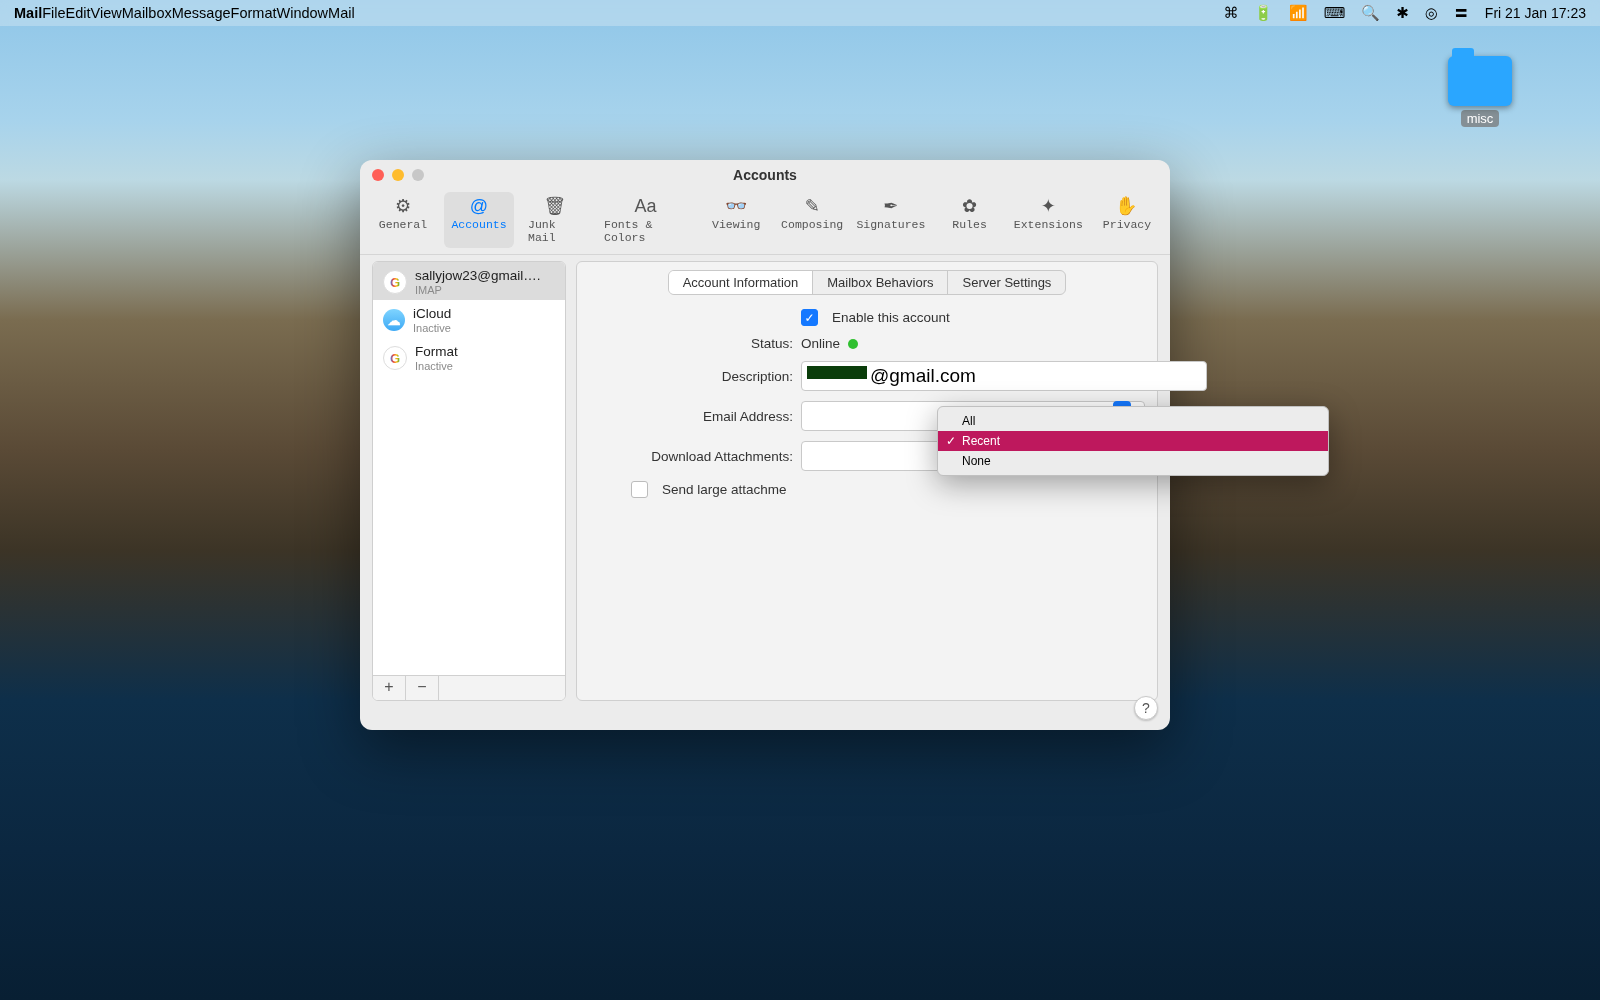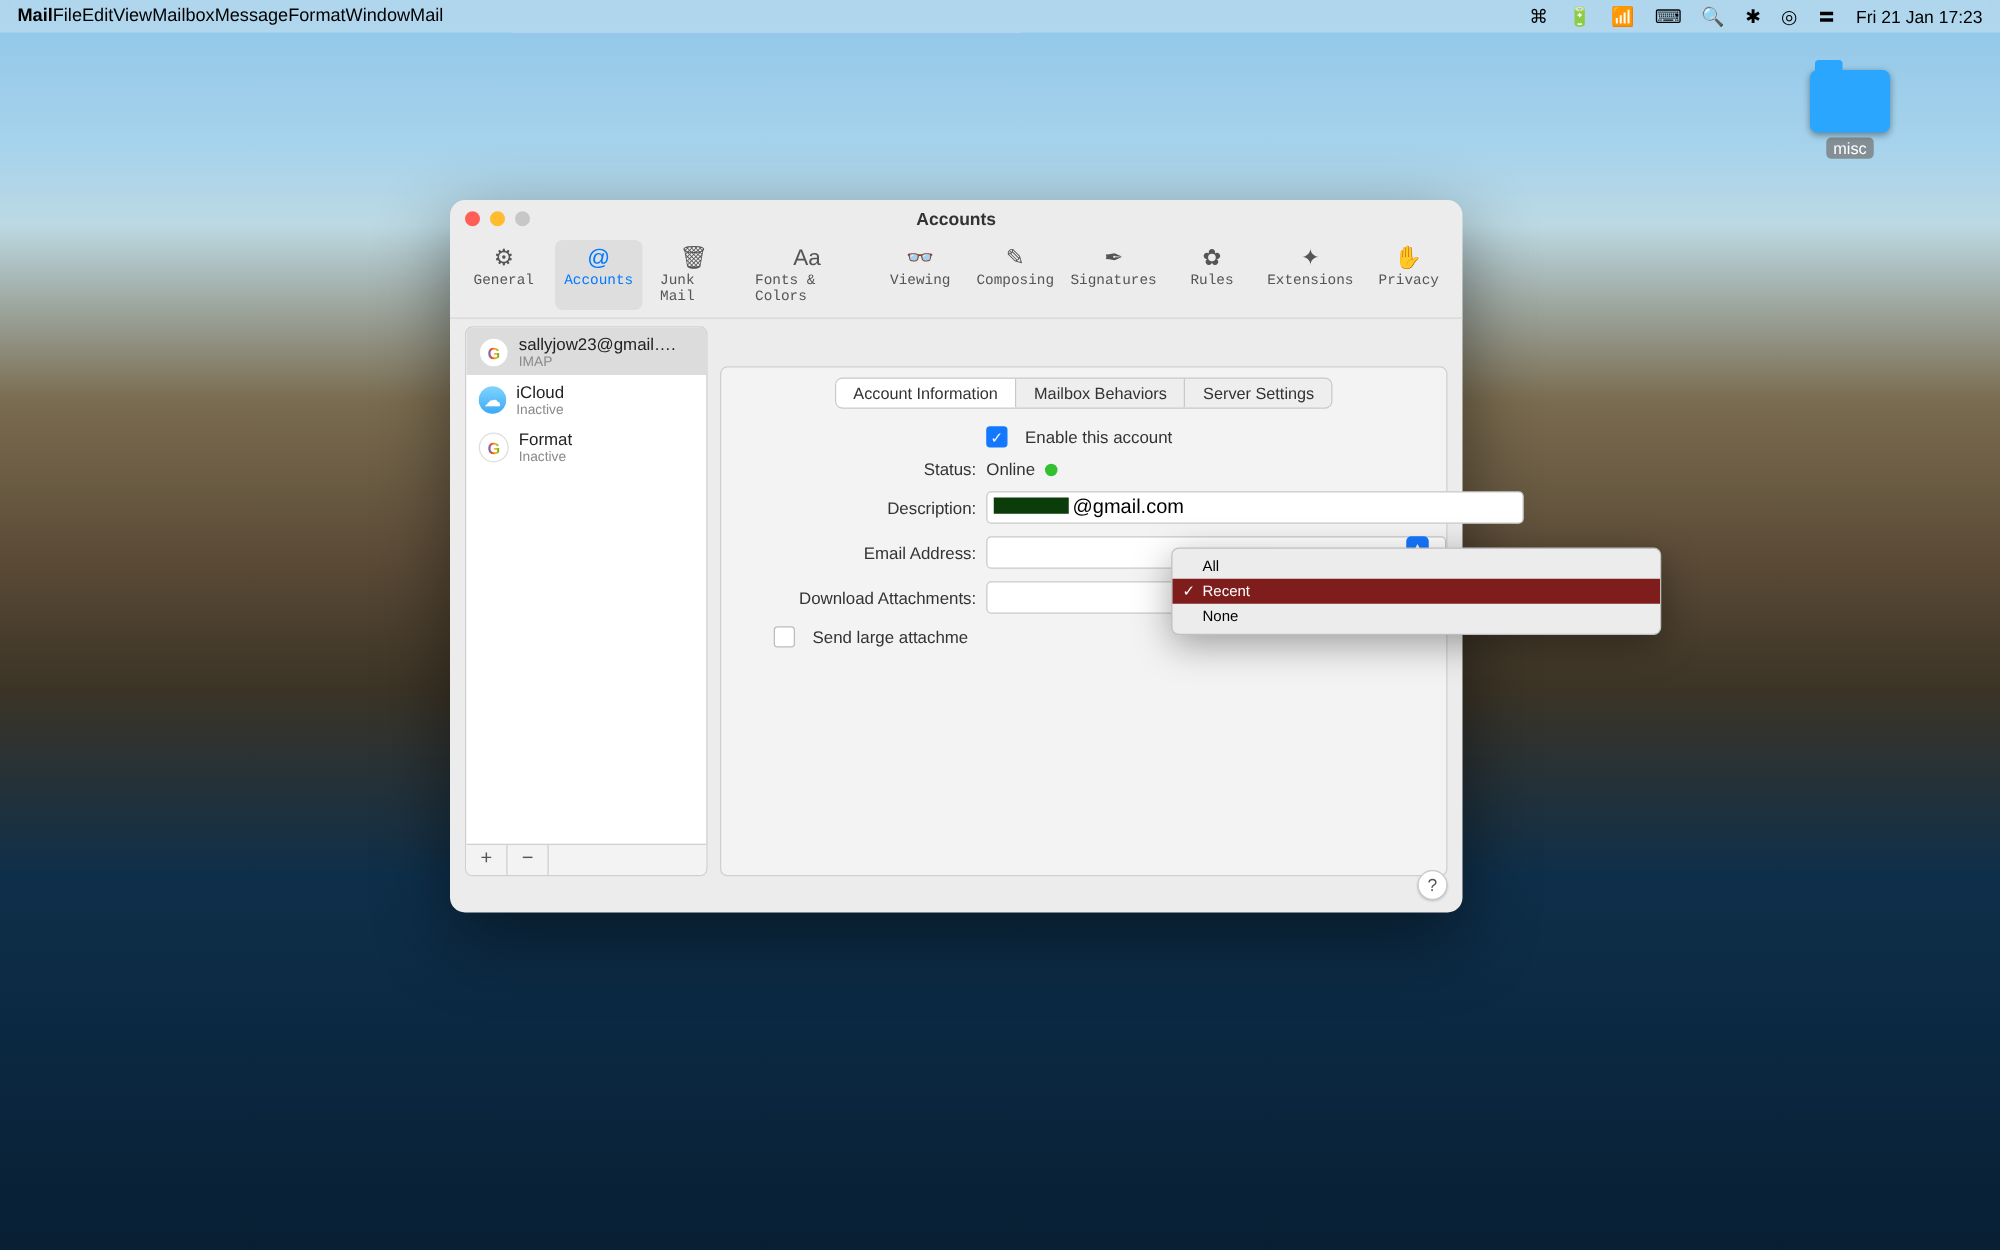--- a/index.html
+++ b/index.html
@@ -40,41 +40,41 @@
   .srow .aicon{width:22px;height:22px;border-radius:50%;display:flex;align-items:center;justify-content:center;font-weight:700;font-size:13px;}
   .gico{background:#fff;border:1px solid #ddd;}
   .gico span{background:linear-gradient(90deg,#4285f4,#ea4335,#fbbc05,#34a853);-webkit-background-clip:text;color:transparent;}
   .clico{background:linear-gradient(#7fd4ff,#3da9f5);color:#fff;}
   .srow .txt{display:flex;flex-direction:column;line-height:1.15;overflow:hidden;}
   .srow .name{font-size:13.5px;color:#222;white-space:nowrap;overflow:hidden;text-overflow:ellipsis;}
   .srow .sub{font-size:11px;color:#8a8a8a;}
   .sfoot{display:flex;border-top:1px solid #d0d0d0;background:#f3f3f3;}
   .sfbtn{width:32px;height:24px;border-right:1px solid #d0d0d0;text-align:center;line-height:22px;color:#555;}
 
-  .main{flex:1;margin-left:10px;border:1px solid #cfcfcf;border-radius:6px;background:#f3f3f3;position:relative;padding:8px 14px;margin-top:32px;}
+  .main{flex:1;margin-left:10px;border:1px solid #cfcfcf;border-radius:6px;background:#f3f3f3;position:relative;padding:8px 26px;}
   .seg{display:flex;margin:0 auto 14px;width:fit-content;border:1px solid #c9c9c9;border-radius:6px;overflow:hidden;background:#eee;}
   .seg div{padding:4px 14px;font-size:13px;color:#333;border-right:1px solid #c9c9c9;}
   .seg div:last-child{border-right:none;}
   .seg .act{background:#fff;}
 
   .form{font-size:13.5px;color:#333;}
   .frow{display:flex;align-items:center;margin-bottom:10px;}
   .flab{width:190px;text-align:right;padding-right:8px;color:#333;}
   .fval{flex:1;display:flex;align-items:center;gap:8px;}
-  input[type=text]{width:100%;padding:3px 6px;border:1px solid #c9c9c9;border-radius:4px;background:#fff;font-size:16px;}
+  input[type=text]{width:100%;padding:3px 6px;border:1px solid #c9c9c9;border-radius:4px;background:#fff;font-size:19px;}
   .redact{display:inline-block;width:60px;height:13px;background:#0a3d0a;margin-right:2px;vertical-align:middle;}
   .dot-online{width:10px;height:10px;border-radius:50%;background:#30c030;}
   .sel-stepper{position:relative;width:100%;}
   .sel-stepper .stepbtn{position:absolute;right:0;top:0;width:18px;height:22px;background:#1478ff;border-radius:4px;display:flex;flex-direction:column;align-items:center;justify-content:center;color:#fff;font-size:8px;line-height:7px;}
   .chk{width:15px;height:15px;border:1px solid #bcbcbc;border-radius:3px;background:#fff;display:inline-flex;align-items:center;justify-content:center;margin-right:6px;}
   .chk.on{background:#1478ff;border-color:#1478ff;color:#fff;font-size:12px;}
 
   .dropdown{position:absolute;top:144px;left:360px;width:390px;background:#ececec;border:1px solid #c0c0c0;border-radius:6px;box-shadow:0 8px 30px rgba(0,0,0,0.35);padding:4px 0;font-size:12px;}
   .dropdown .opt{padding:3px 12px 3px 24px;position:relative;}
-  .dropdown .opt.selected{background:#7f1d1d;color:#fff;}
+  .dropdown .opt.selected{background:#be185d;color:#fff;}
   .dropdown .opt.selected::before{content:"✓";position:absolute;left:8px;}
 
   .helpbtn{position:absolute;right:12px;bottom:10px;width:22px;height:22px;border-radius:50%;background:#fff;border:1px solid #c9c9c9;display:flex;align-items:center;justify-content:center;font-size:14px;color:#555;box-shadow:0 1px 2px rgba(0,0,0,0.2);}
 </style>
 </head>
 <body>
 
 <div class="desktop">
 
   <div class="menubar">

